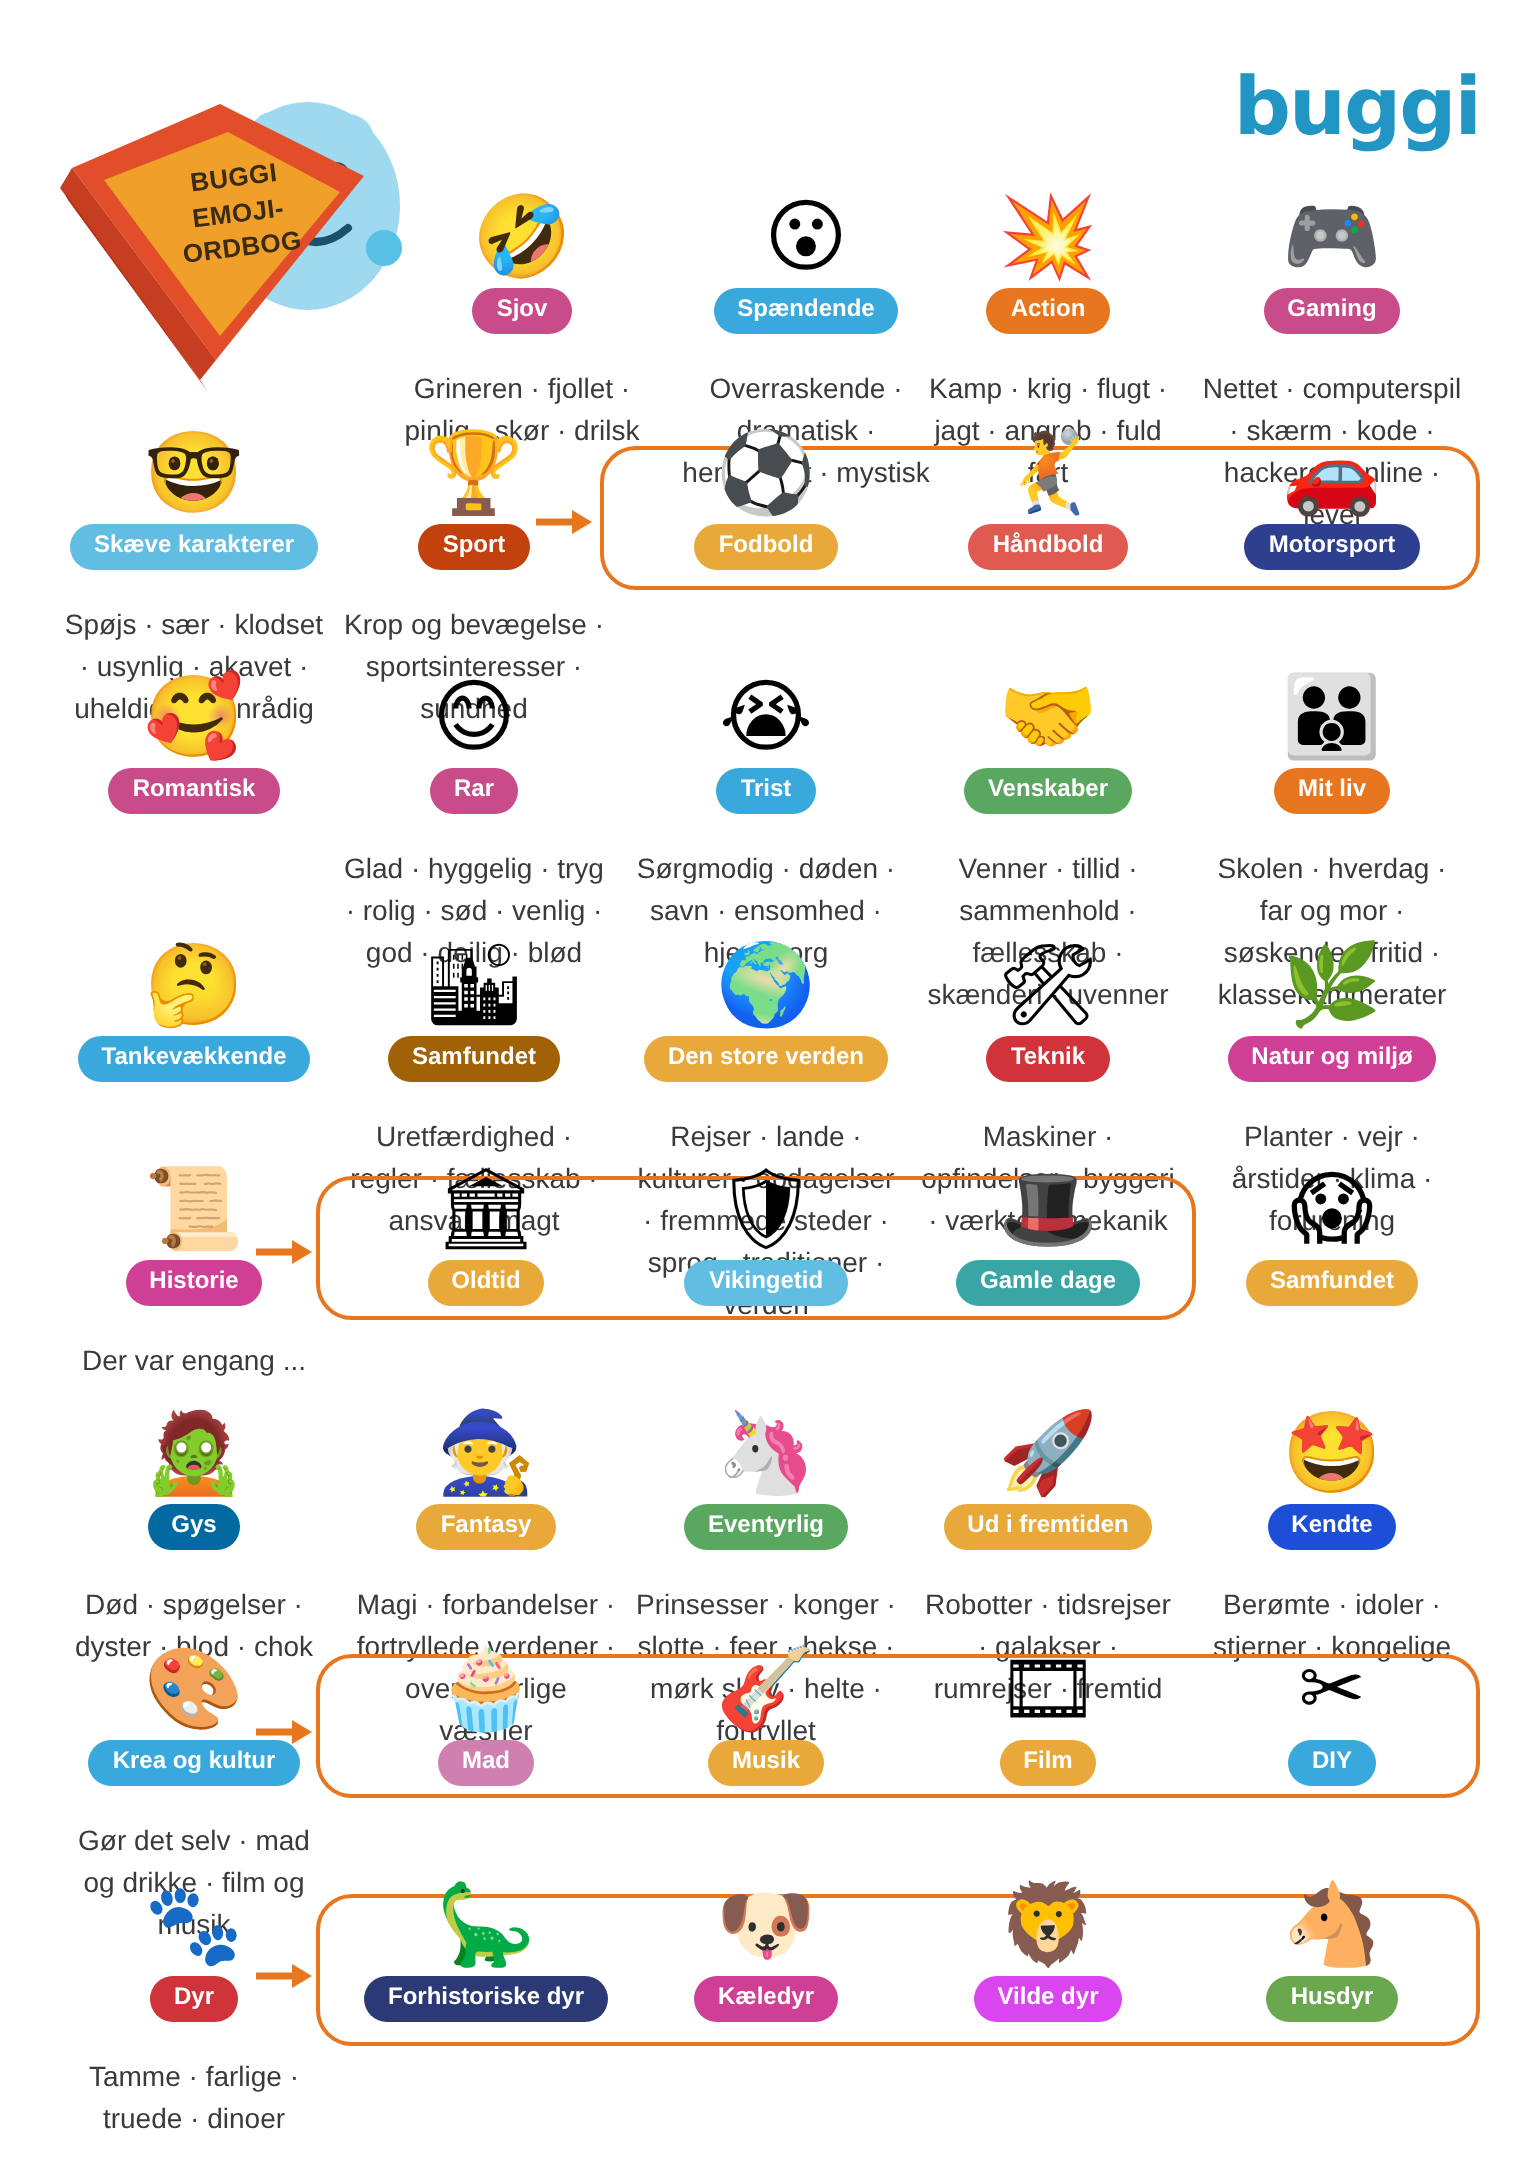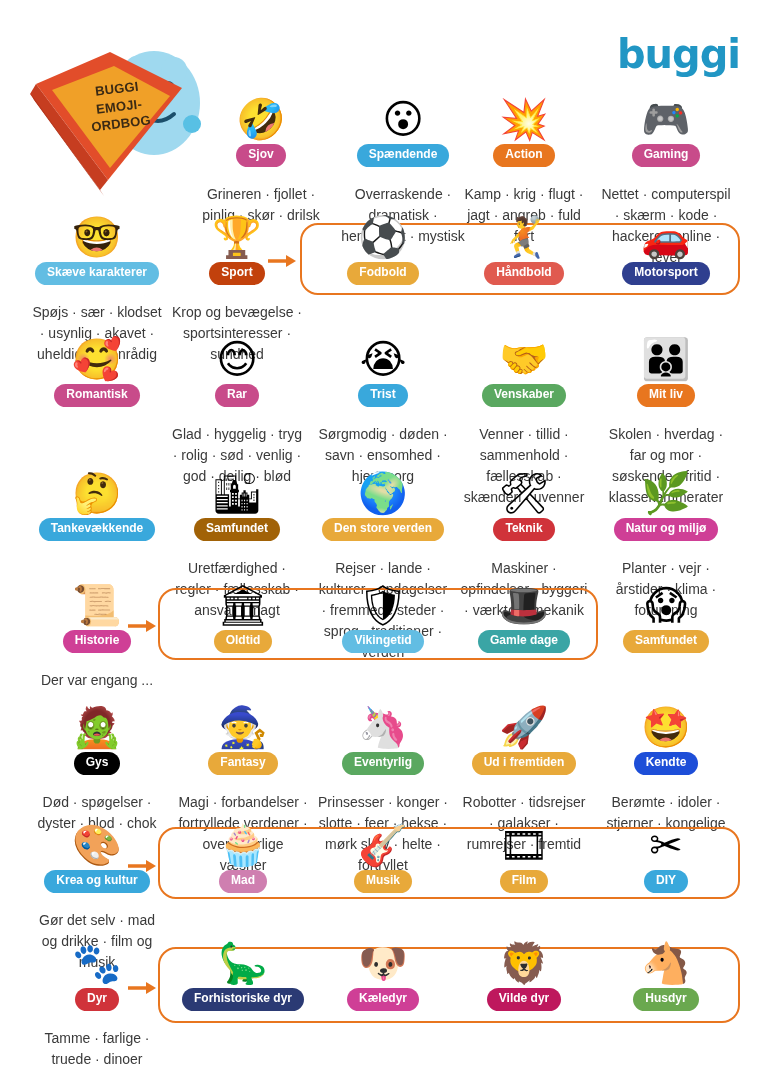--- a/index.html
+++ b/index.html
@@ -260,21 +260,21 @@
     </div>
     <div class="cell" style="left:595px;">
       <div class="emoji">😱</div>
       <span class="pill" style="background:#e8a93a">Samfundet</span>
     </div>
   </div>
 
   <div class="row" style="top:704px;">
     <div class="cell" style="left:26px;">
       <div class="emoji">🧟</div>
-      <span class="pill" style="background:#000000">Gys</span>
+      <span class="pill" style="background:#0369a1">Gys</span>
       <div class="desc">Død · spøgelser · dyster · blod · chok</div>
     </div>
     <div class="cell" style="left:172px;">
       <div class="emoji">🧙</div>
       <span class="pill" style="background:#e8a93a">Fantasy</span>
       <div class="desc">Magi · forbandelser · fortryllede verdener · overnaturlige væsner</div>
     </div>
     <div class="cell" style="left:312px;">
       <div class="emoji">🦄</div>
       <span class="pill" style="background:#5aa860">Eventyrlig</span>
@@ -339,21 +339,21 @@
     <div class="cell" style="left:172px;">
       <div class="emoji">🦕</div>
       <span class="pill" style="background:#2b3a74">Forhistoriske dyr</span>
     </div>
     <div class="cell" style="left:312px;">
       <div class="emoji">🐶</div>
       <span class="pill" style="background:#cf3f96">Kæledyr</span>
     </div>
     <div class="cell" style="left:453px;">
       <div class="emoji">🦁</div>
-      <span class="pill" style="background:#be185d">Vilde dyr</span>
+      <span class="pill" style="background:#d946ef">Vilde dyr</span>
     </div>
     <div class="cell" style="left:595px;">
       <div class="emoji">🐴</div>
       <span class="pill" style="background:#6aa84f">Husdyr</span>
     </div>
   </div>
 
 </div>
 
 </body></html>

